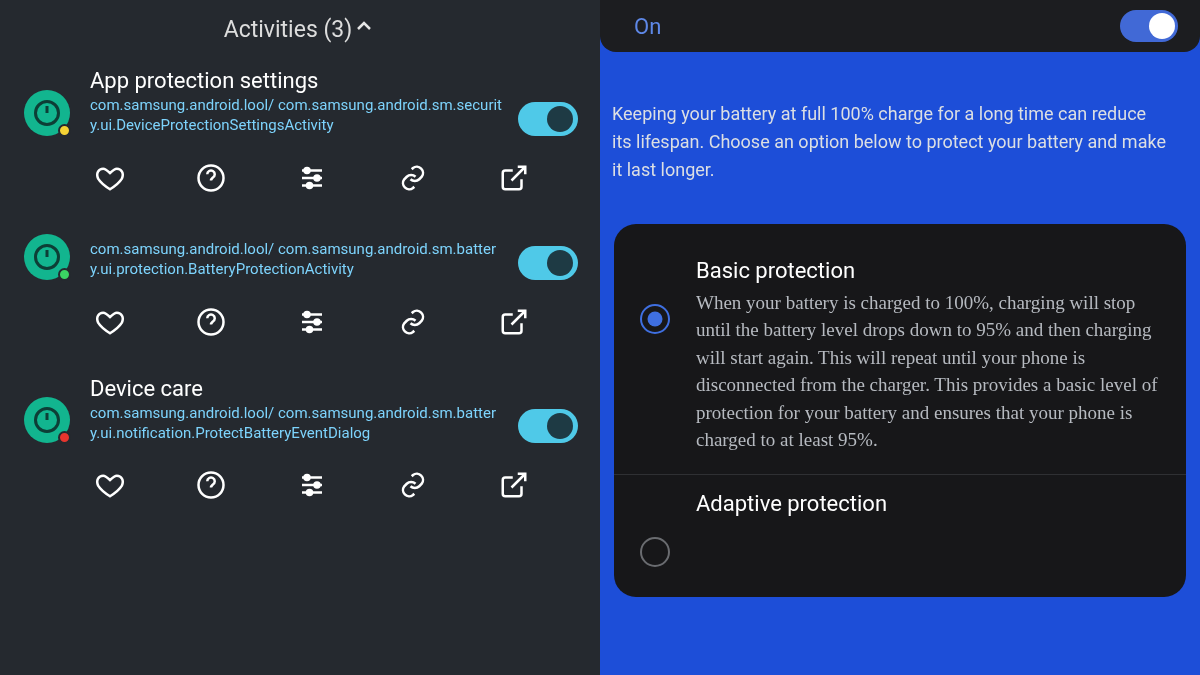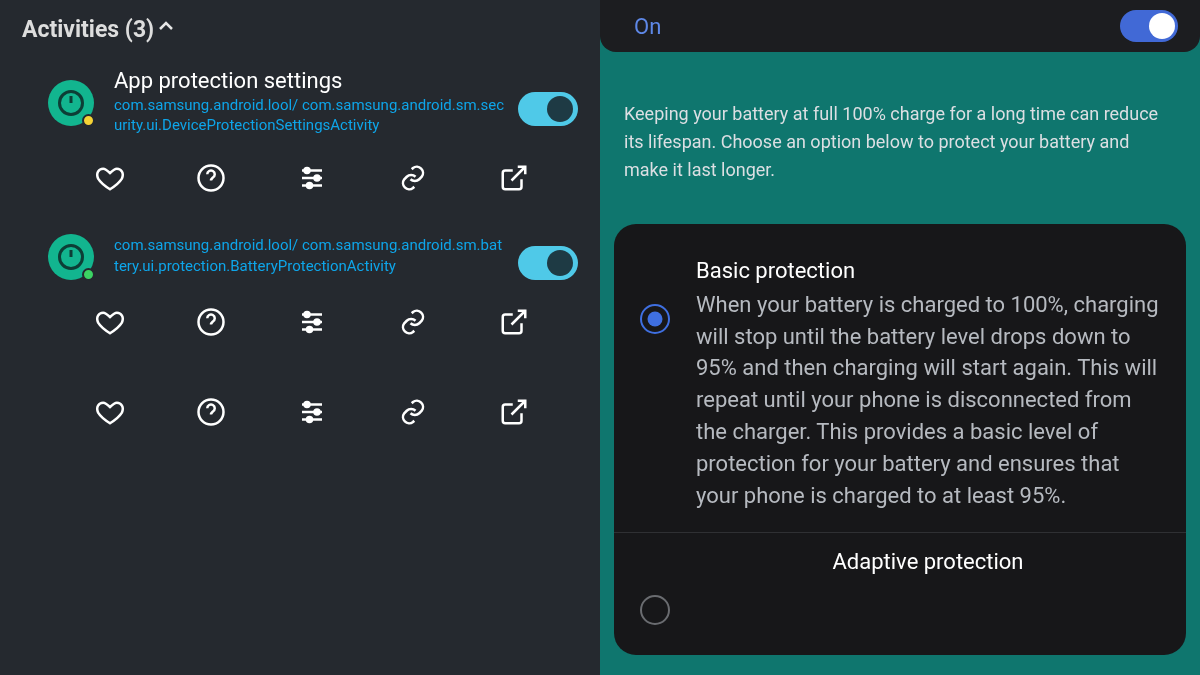--- a/index.html
+++ b/index.html
@@ -1,50 +1,50 @@
 <!DOCTYPE html>
 <html><head>
 <meta charset="utf-8">
 <style>
   * { box-sizing: border-box; margin: 0; padding: 0; }
   html, body { width: 1200px; height: 675px; overflow: hidden; font-family: -apple-system, BlinkMacSystemFont, "Segoe UI", Roboto, sans-serif; background: #000; }
   .screen { display: flex; width: 1200px; height: 675px; }
   .left-panel { width: 600px; height: 675px; background: #25292f; color: #e6e6e6; padding: 0; }
-  .right-panel { width: 600px; height: 675px; background: #0f766e; color: #e6e6e6; }
-  .section-header { display: flex; align-items: center; justify-content: flex-start; padding: 14px 22px 18px 22px; font-size: 23px; font-weight: 700; color: #ddd; }
-  .activity { display: flex; align-items: center; padding: 6px 18px 0 48px; }
+  .right-panel { width: 600px; height: 675px; background: #1d4ed8; color: #e6e6e6; }
+  .section-header { display: flex; align-items: center; justify-content: center; padding: 14px 22px 18px 22px; font-size: 23px; font-weight: 400; color: #ddd; }
+  .activity { display: flex; align-items: flex-end; padding: 6px 18px 0 24px; }
   .act-icon { width: 46px; height: 46px; flex: 0 0 46px; margin-right: 20px; position: relative; margin-top: 2px; }
   .act-icon .round { width: 46px; height: 46px; border-radius: 50%; background: #12b58f; display:flex; align-items:center; justify-content:center; }
   .act-icon .inner { width: 26px; height: 26px; border: 3px solid #0d3e36; border-radius: 50%; position: relative; }
   .act-icon .inner::after { content:""; position:absolute; width:3px; height:7px; background:#0d3e36; left:50%; top:50%; transform: translate(-50%,-100%); }
   .act-icon .dot { position:absolute; width:13px; height:13px; border-radius:50%; bottom:-1px; right:-1px; border:2px solid #25292f;}
   .act-text { flex: 1; min-width: 0; padding-right: 8px;}
   .act-title { font-size: 22px; color: #fff; margin-bottom: 2px; }
-  .act-sub { font-size: 15px; color: #0ea5e9; line-height: 1.35; word-break: break-all; }
+  .act-sub { font-size: 15px; color: #7dd3fc; line-height: 1.35; word-break: break-all; }
   .act-toggle { flex: 0 0 68px; display:flex; align-items:center; justify-content:center; padding-top: 14px;}
   .toggle { width: 60px; height: 34px; border-radius: 17px; background:#4fc9e8; position: relative; }
   .toggle .knob { width: 26px; height: 26px; border-radius: 50%; background:#1e3a44; position:absolute; top:4px; right:5px; }
   .action-row { display:flex; justify-content: space-around; padding: 26px 36px 32px 60px; }
   .action-row .ico { width: 32px; height: 32px; display:flex; align-items:center; justify-content:center; }
   .action-row svg { width: 30px; height: 30px; stroke:#fff; stroke-width:2; fill:none; }
   
   .top-bar { background:#1c1d20; height: 52px; display:flex; align-items:center; justify-content:space-between; padding: 0 22px 0 34px; border-radius: 0 0 16px 16px; }
   .on-label { color:#5e88e7; font-size: 22px; font-weight:400;}
   .toggle2 { width: 58px; height: 32px; border-radius:16px; background:#4169d6; position:relative; }
   .toggle2 .knob { width:26px; height:26px; border-radius:50%; background:#fff; position:absolute; top:3px; right:3px; }
-  .desc { padding: 48px 32px 36px 24px; color:#dcdfe3; font-size: 18px; line-height: 1.55; }
+  .desc { padding: 48px 32px 36px 12px; color:#dcdfe3; font-size: 18px; line-height: 1.55; }
   .options { background:#171719; margin: 4px 14px; border-radius: 22px; padding: 18px 0 10px 0; }
   .opt { display:flex; padding: 16px 26px 20px 26px; }
-  .opt + .opt { border-top: 1px solid #2f3033; text-align: center; }
+  .opt + .opt { border-top: 1px solid #2f3033; }
   .radio { width:30px; height:30px; flex:0 0 30px; border-radius:50%; border:2.5px solid #6a6c70; margin-right: 26px; margin-top: 46px; position:relative;}
   .radio.sel { border-color:#3f6fe0; }
   .radio.sel::after { content:""; position:absolute; width:15px; height:15px; border-radius:50%; background:#3f6fe0; top:50%; left:50%; transform:translate(-50%,-50%);}
   .opt-body { flex:1; }
   .opt-title { font-size: 22px; color:#fff; margin-bottom: 6px; }
-  .opt-desc { font-size: 22px; color:#b6bac0; line-height:1.45; }
+  .opt-desc { font-size: 19px; color:#b6bac0; line-height:1.45;font-family:Liberation Serif, serif; }
   .chev { width:24px; height:24px; }
 </style>
 </head>
 <body>
 
 <div class="screen">
 
   <div class="left-panel">
     <div class="section-header">
       <span>Activities (3)</span>
@@ -162,20 +162,38 @@
             <span class="ico">
               <svg viewBox="0 0 24 24">
                 <path d="M18 13v6a2 2 0 0 1-2 2H5a2 2 0 0 1-2-2V8a2 2 0 0 1 2-2h6"></path>
                 <polyline points="15 3 21 3 21 9"></polyline>
                 <line x1="10" y1="14" x2="21" y2="3"></line>
               </svg>
             </span>
           </div>
         </div>
         <div>
+          <div class="activity">
+            <div class="act-icon">
+              <div class="round">
+                <div class="inner"></div>
+              </div>
+              <div class="dot" style="background:#e6352e"></div>
+            </div>
+            <div class="act-text">
+              <div class="act-title">Device care</div>
+              <div class="act-sub">com.samsung.android.lool/
+com.samsung.android.sm.battery.ui.notification.ProtectBatteryEventDialog</div>
+            </div>
+            <div class="act-toggle">
+              <div class="toggle">
+                <div class="knob"></div>
+              </div>
+            </div>
+          </div>
           <div class="action-row">
             <span class="ico">
               <svg viewBox="0 0 24 24">
                 <path d="M12 21s-7-4.35-9.5-8.5C.5 8 3 4.5 6.5 4.5c2 0 3.5 1.5 5.5 3.5 2-2 3.5-3.5 5.5-3.5 3.5 0 6 3.5 4 8C19 16.65 12 21 12 21z"></path>
               </svg>
             </span>
             <span class="ico">
               <svg viewBox="0 0 24 24">
                 <circle cx="12" cy="12" r="10"></circle>
                 <path d="M9 9a3 3 0 1 1 4.5 2.6C12.5 12.5 12 13 12 14"></path>

